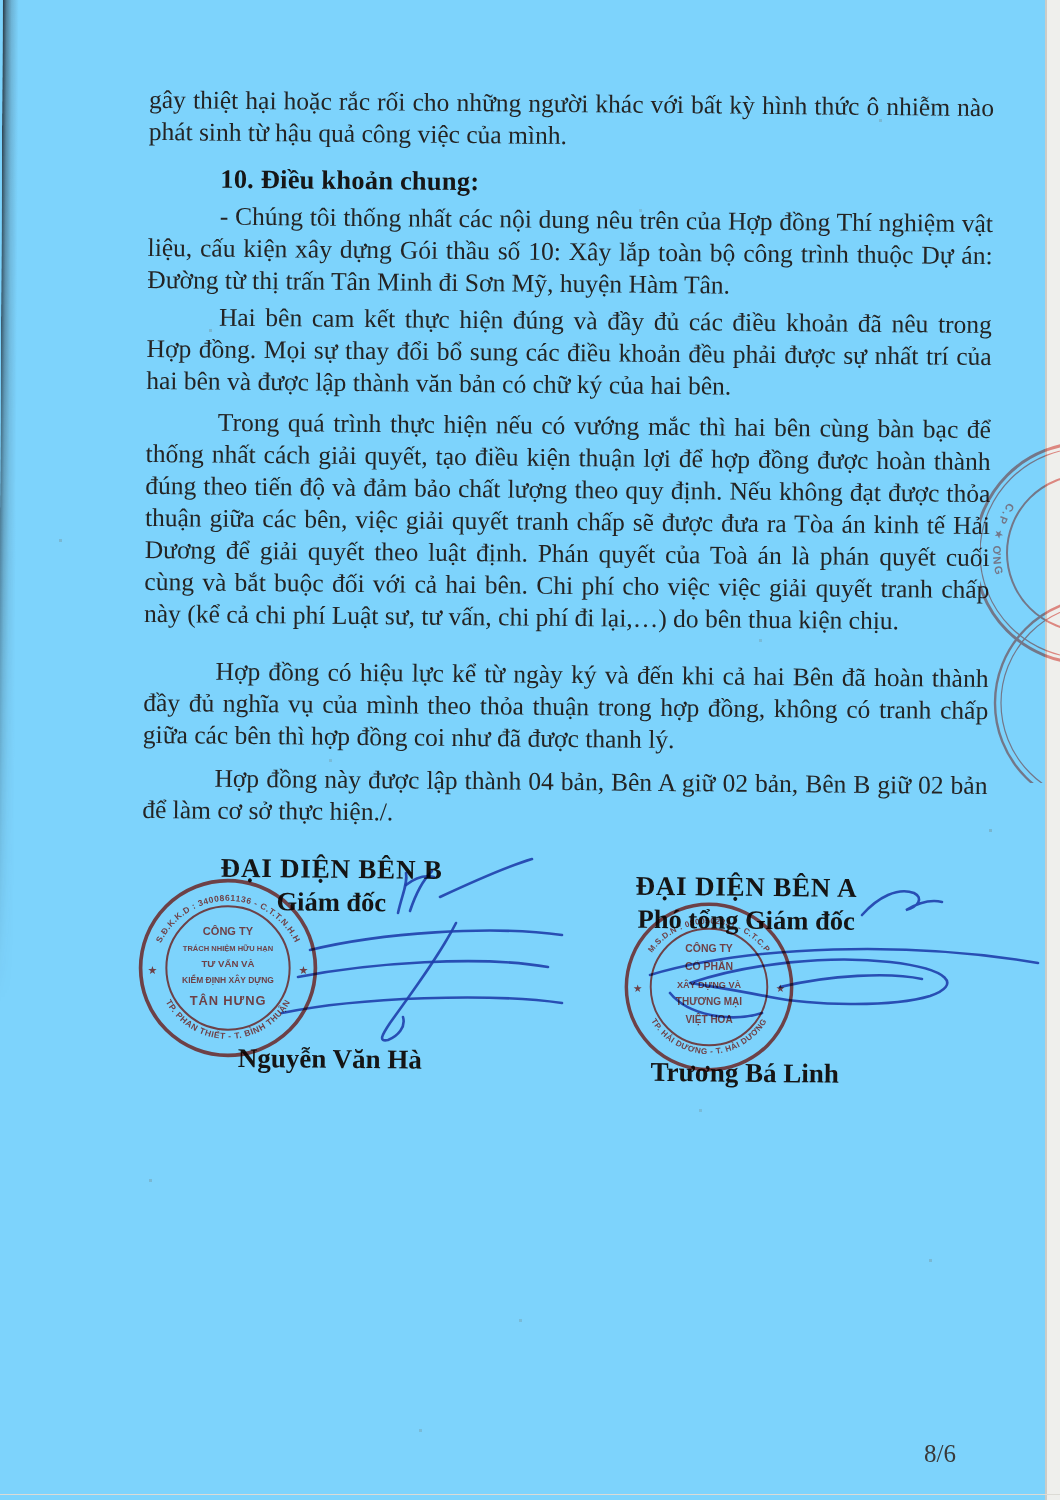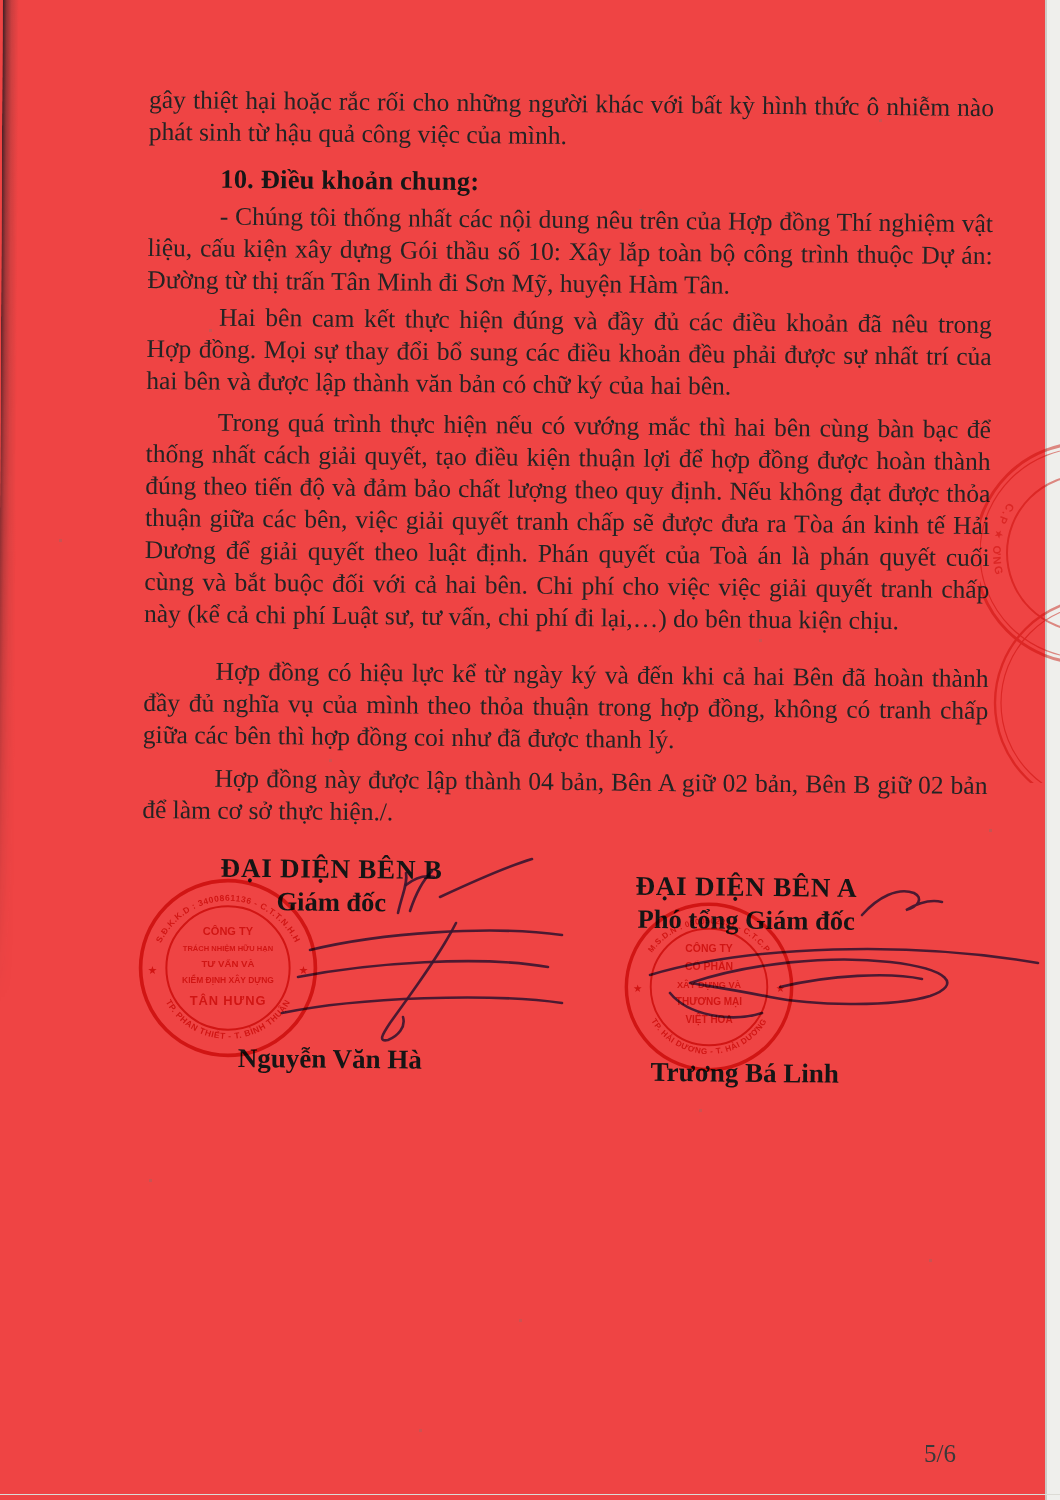--- a/index.html
+++ b/index.html
@@ -1,21 +1,21 @@
 <!DOCTYPE html>
 <html><head>
 <meta charset="utf-8">
 <style>
   html,body{margin:0;padding:0;}
   body{
     width:1060px;height:1500px;position:relative;overflow:hidden;
     background:#f9f9f6;
     font-family:"Liberation Serif","DejaVu Serif",serif;
   }
-  .page{position:absolute;inset:0;background:#ef4444;}
+  .page{position:absolute;inset:0;background:#7dd3fc;}
   
   .edge-left{
     position:absolute;left:0;top:-6px;width:18px;height:1040px;
     background:
       linear-gradient(to right, rgba(22,22,28,.85) 0px, rgba(30,30,36,.45) 4px, rgba(40,40,46,.18) 9px, rgba(40,40,46,0) 16px);
     -webkit-mask-image:linear-gradient(to bottom,#000 0%,rgba(0,0,0,.75) 35%,rgba(0,0,0,.35) 65%,transparent 97%);
     mask-image:linear-gradient(to bottom,#000 0%,rgba(0,0,0,.75) 35%,rgba(0,0,0,.35) 65%,transparent 97%);
     transform:rotate(.3deg);
   }
   .edge-right-line{position:absolute;left:1045px;top:0;width:2px;height:100%;background:#cccbc6;}
@@ -159,14 +159,14 @@
       <path id="edgeArc" d="M 34.5 56 A 92 92 0 0 0 34.5 174"></path>
     </defs>
     <circle cx="105" cy="115" r="110" stroke-width="3"></circle>
     <circle cx="105" cy="115" r="105" stroke-width="1.2"></circle>
     <circle cx="105" cy="115" r="78" stroke-width="2"></circle>
     <text><textPath href="#edgeArc" startOffset="8%">C.P ★ ƠNG</textPath></text>
     <circle cx="120" cy="265" r="105" stroke-width="2.4"></circle>
     <circle cx="120" cy="265" r="99" stroke-width="1.2"></circle>
   </svg>
 
-  <div class="pageno">5/6</div>
+  <div class="pageno">8/6</div>
 </div>
 
 </body></html>

